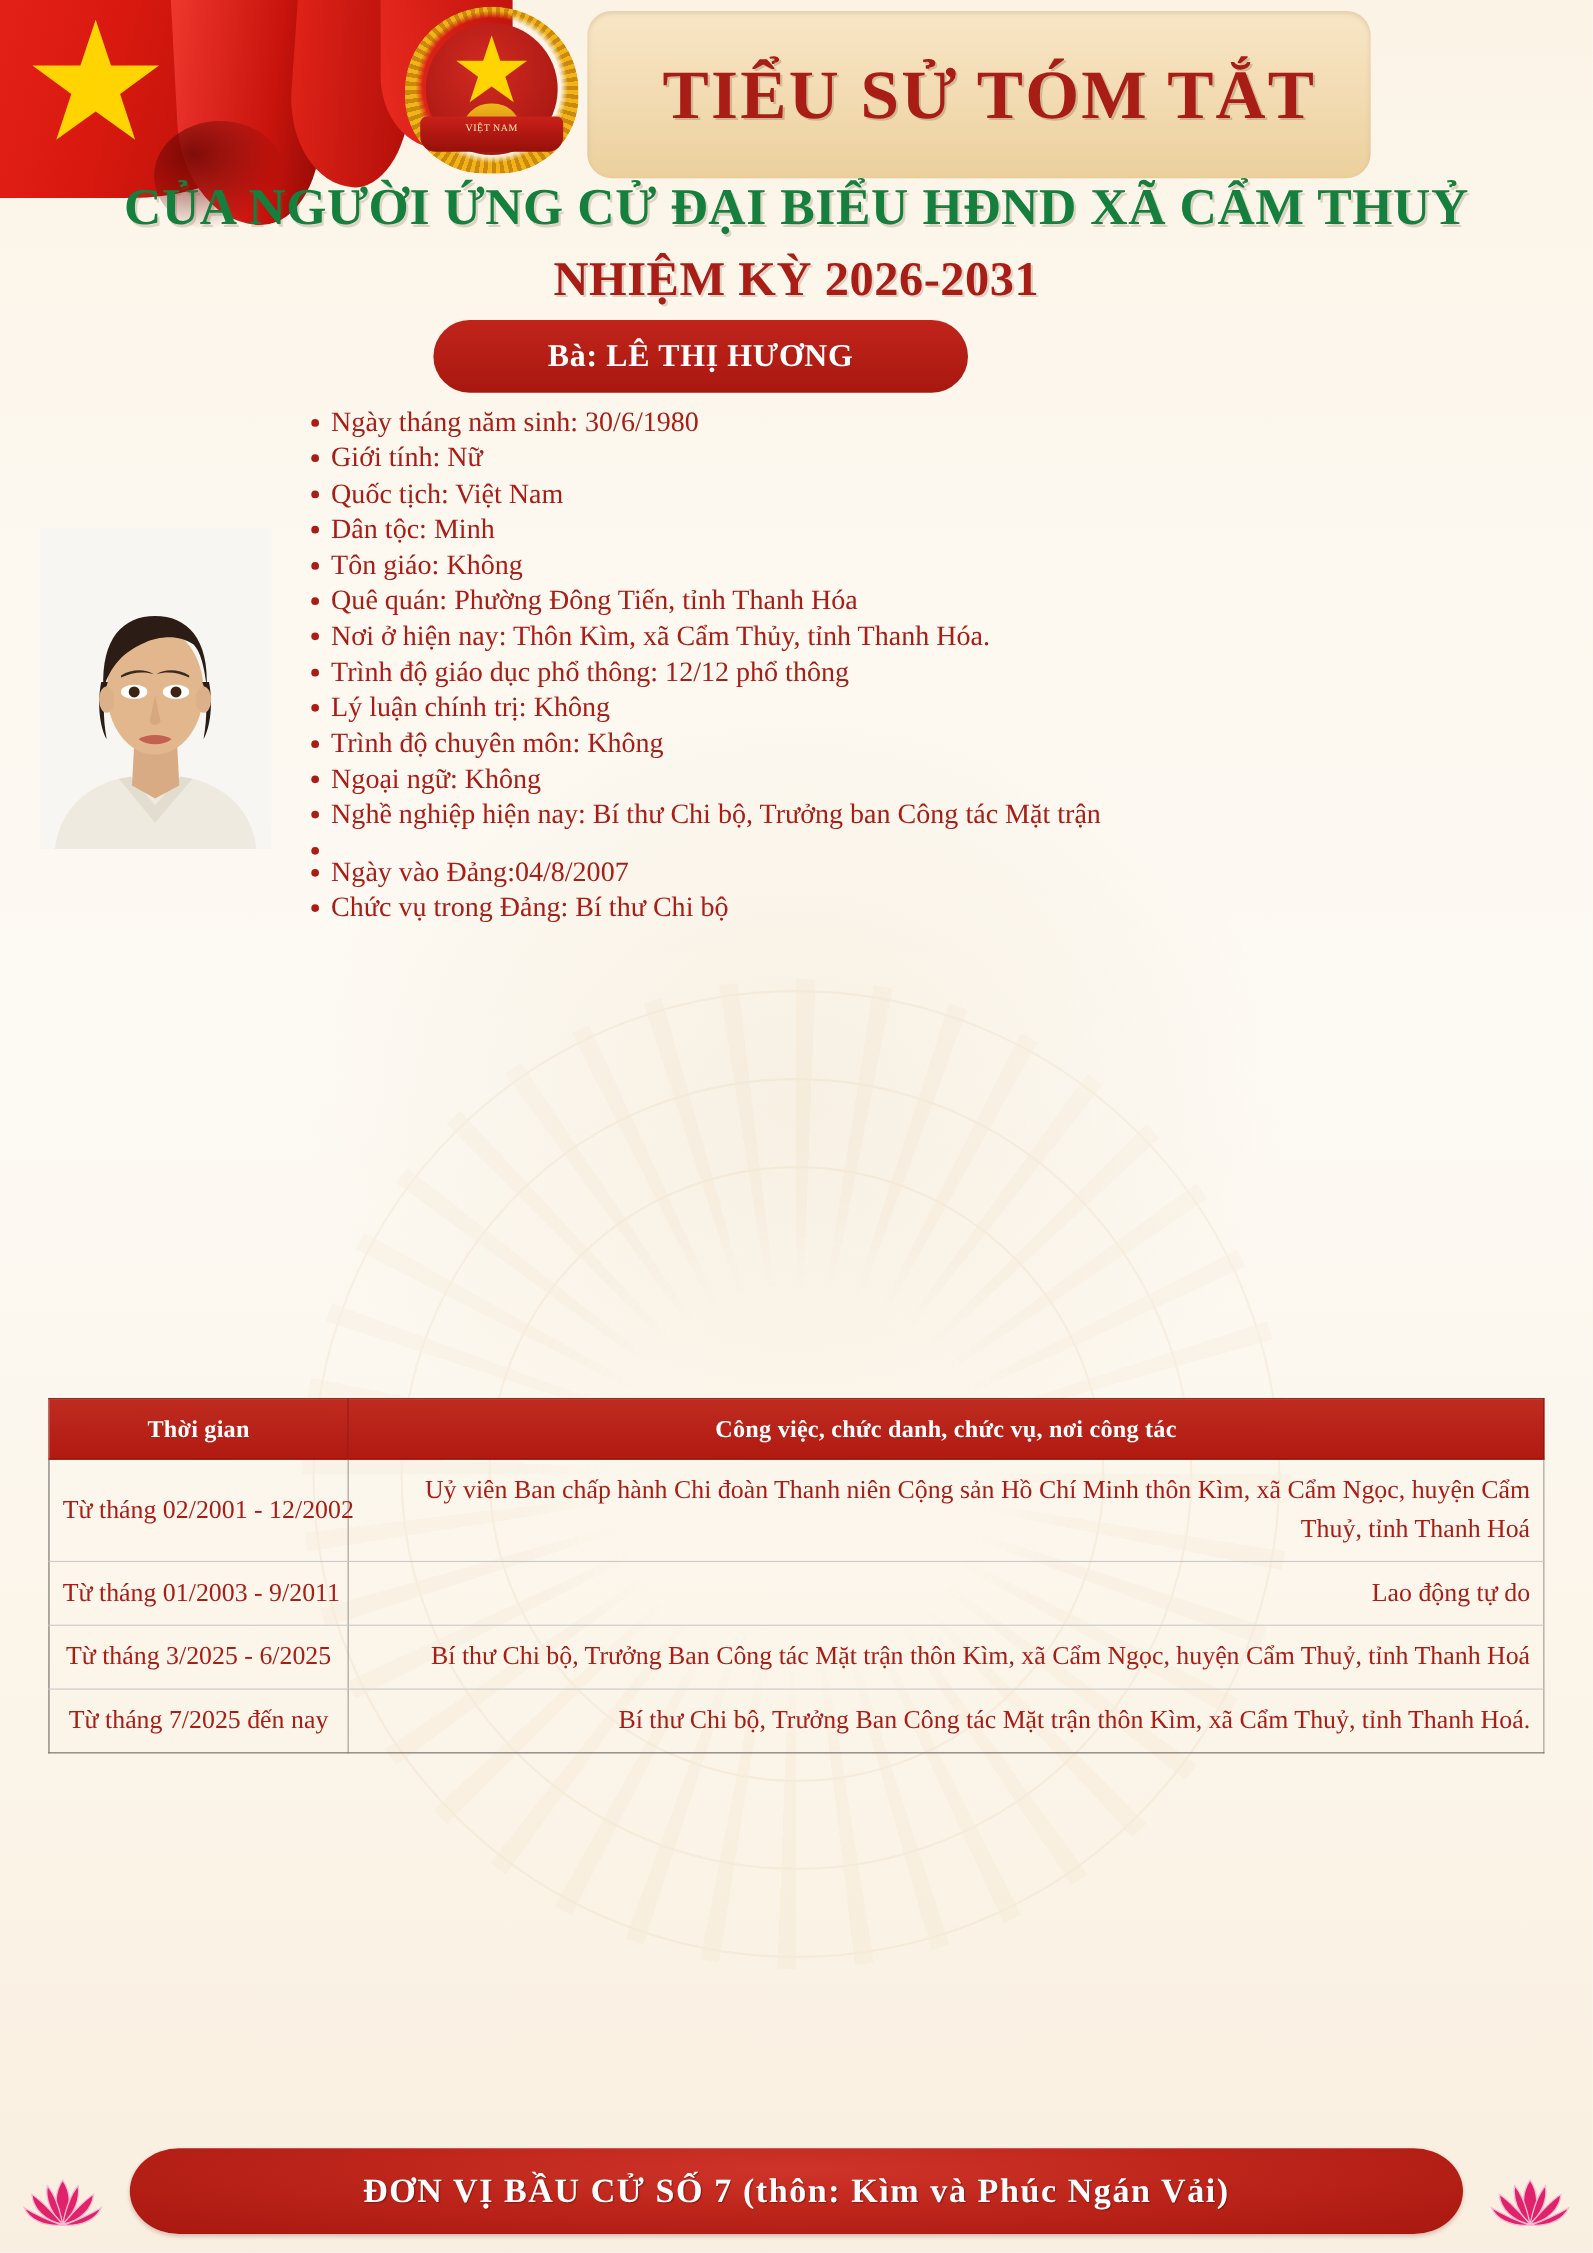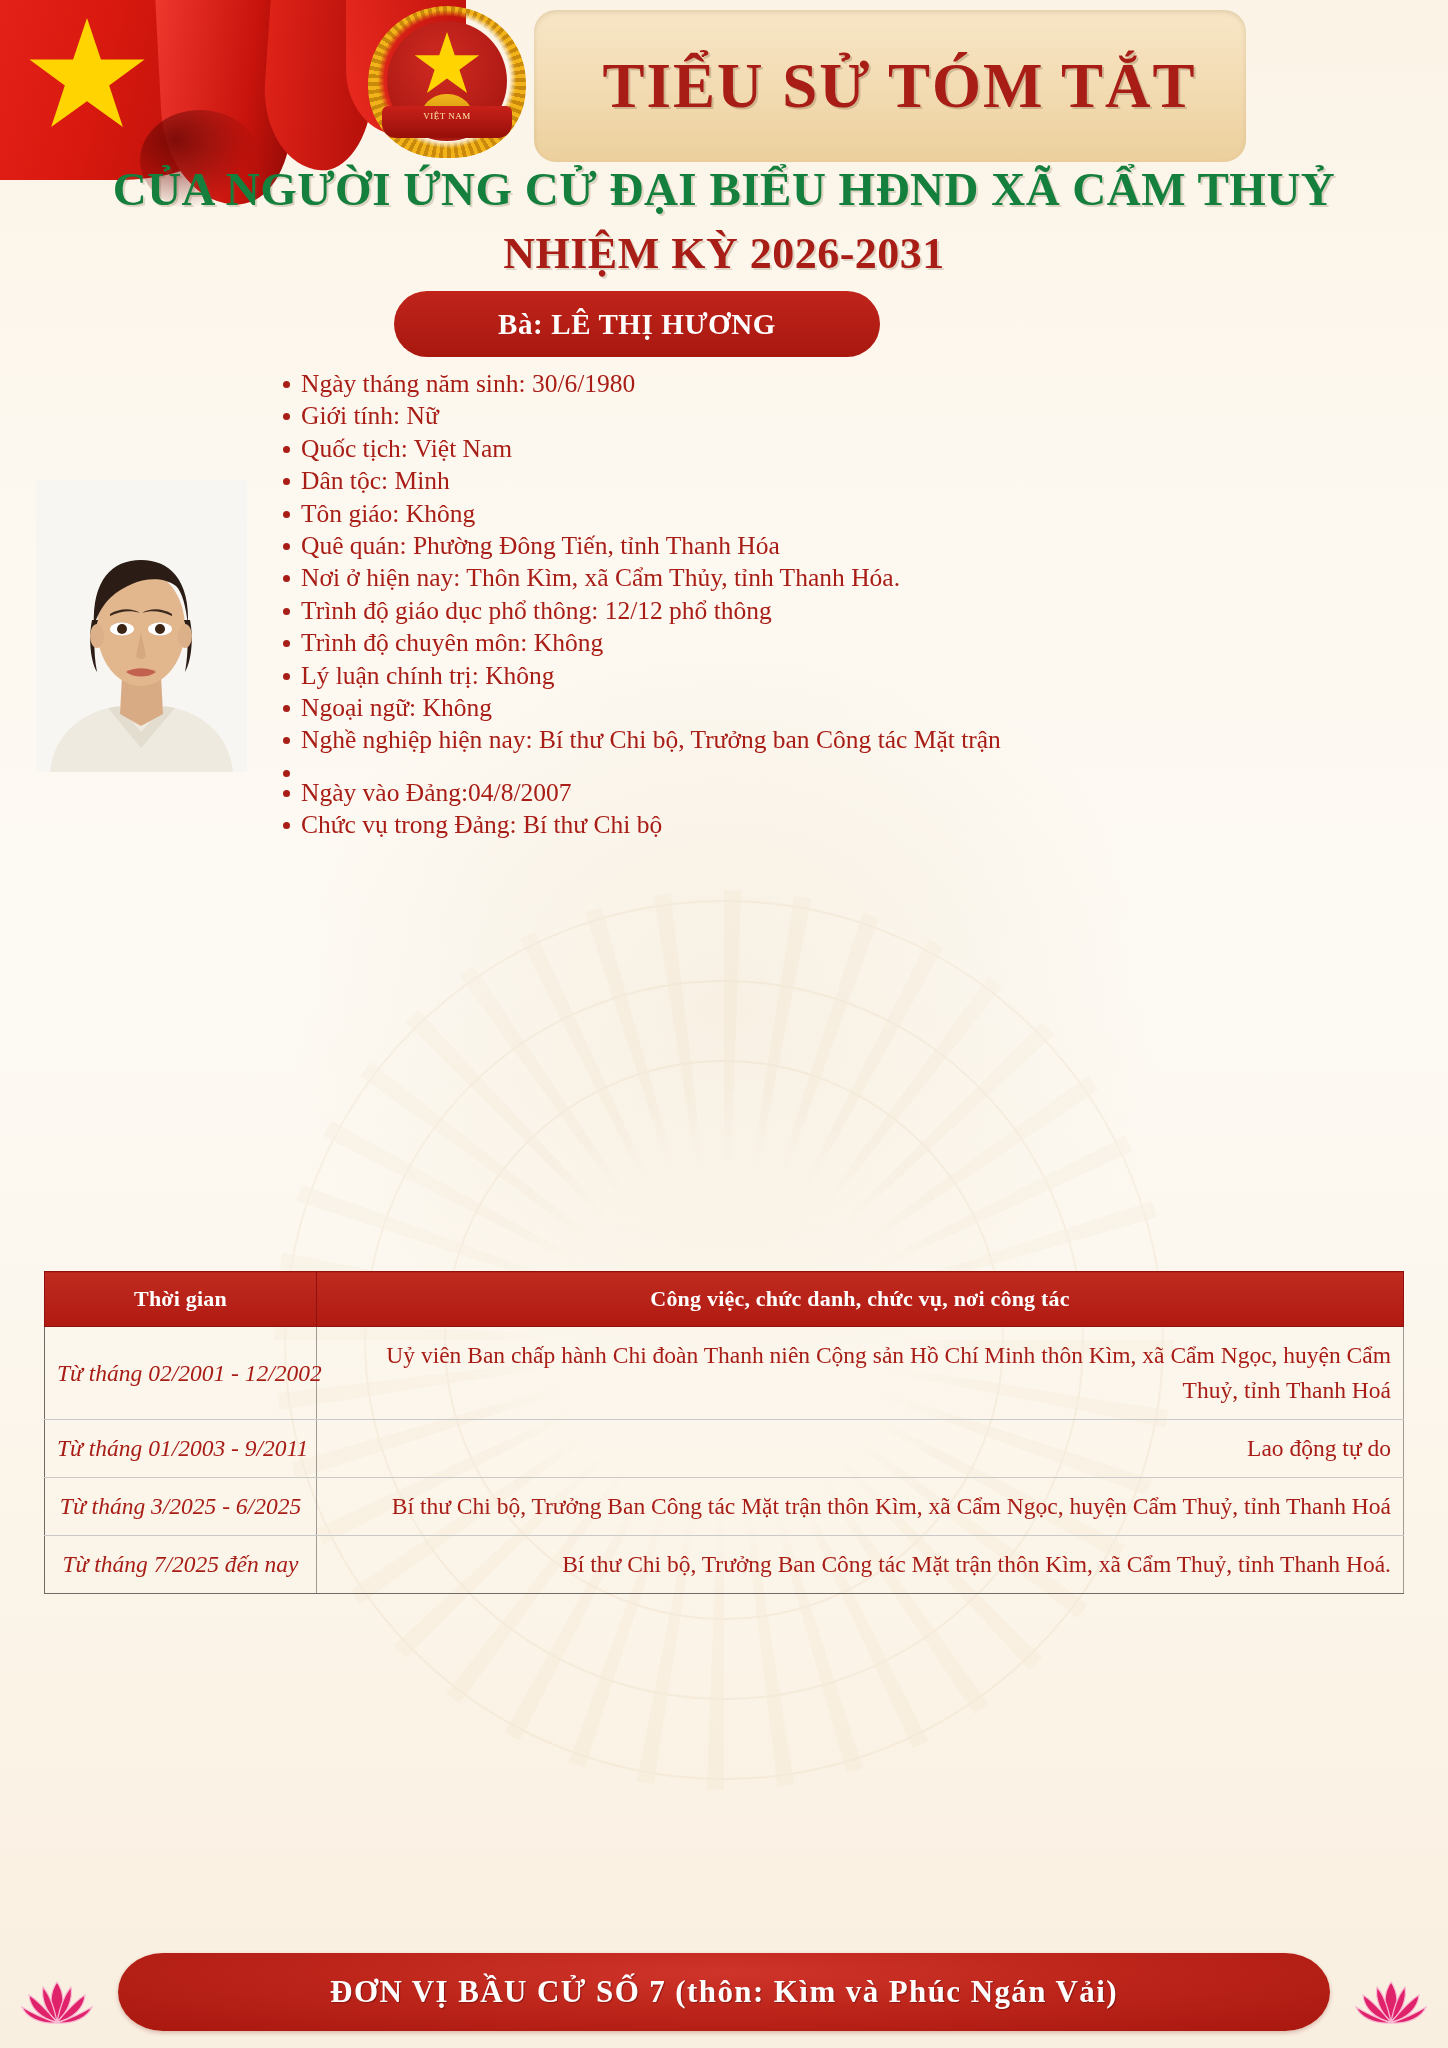--- a/index.html
+++ b/index.html
@@ -281,21 +281,20 @@
     color: #a81d16;
     font-size: 23.5px;
     line-height: 35px;
     padding: 11px 12px;
     vertical-align: middle;
   }
   .career-table td.col-time {
     text-align: center;
     border-left: 1px solid #6f6a66;
     white-space: nowrap;
-    font-style: italic;
   }
   .career-table td.col-job { text-align: right; }
   .career-table tbody tr:last-child td { border-bottom: 1px solid #6f6a66; }
   .col-w-time { width: 272px; }
 
   
   .footer {
     position: absolute;
     left: 0; top: 1936px;
     width: 1448px;
@@ -436,25 +435,25 @@
   <div class="bio-item">
       <span class="bio-dot"></span>
       <span>Nơi ở hiện nay: Thôn Kìm, xã Cẩm Thủy, tỉnh Thanh Hóa.</span>
     </div>
   <div class="bio-item">
       <span class="bio-dot"></span>
       <span>Trình độ giáo dục phổ thông: 12/12 phổ thông</span>
     </div>
   <div class="bio-item">
       <span class="bio-dot"></span>
+      <span>Lý luận chính trị: Không</span>
+    </div>
+  <div class="bio-item">
+      <span class="bio-dot"></span>
       <span>Trình độ chuyên môn: Không</span>
-    </div>
-  <div class="bio-item">
-      <span class="bio-dot"></span>
-      <span>Lý luận chính trị: Không</span>
     </div>
   <div class="bio-item">
       <span class="bio-dot"></span>
       <span>Ngoại ngữ: Không</span>
     </div>
   <div class="bio-item">
       <span class="bio-dot"></span>
       <span>Nghề nghiệp hiện nay: Bí thư Chi bộ, Trưởng ban Công tác Mặt trận</span>
     </div>
   <div class="bio-item">

